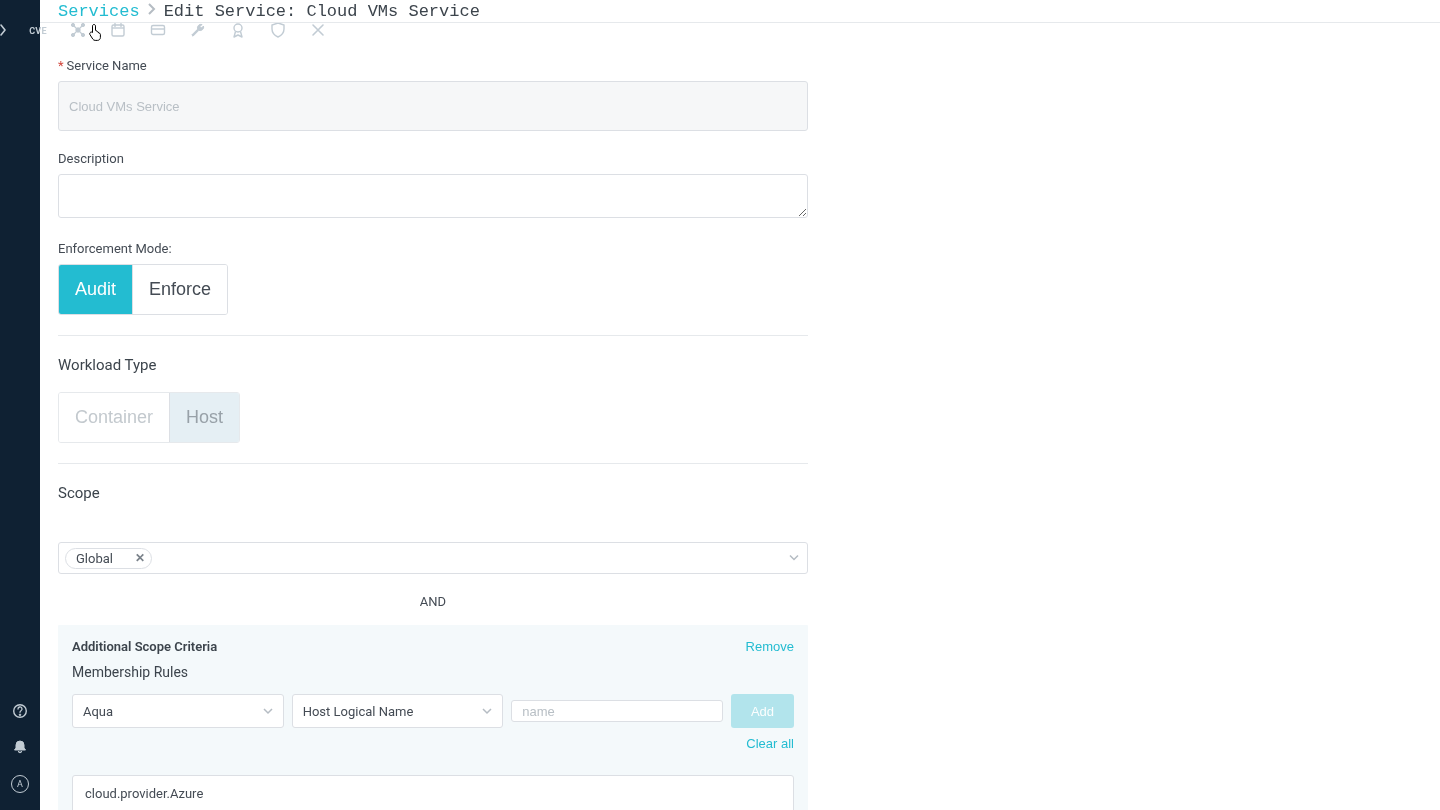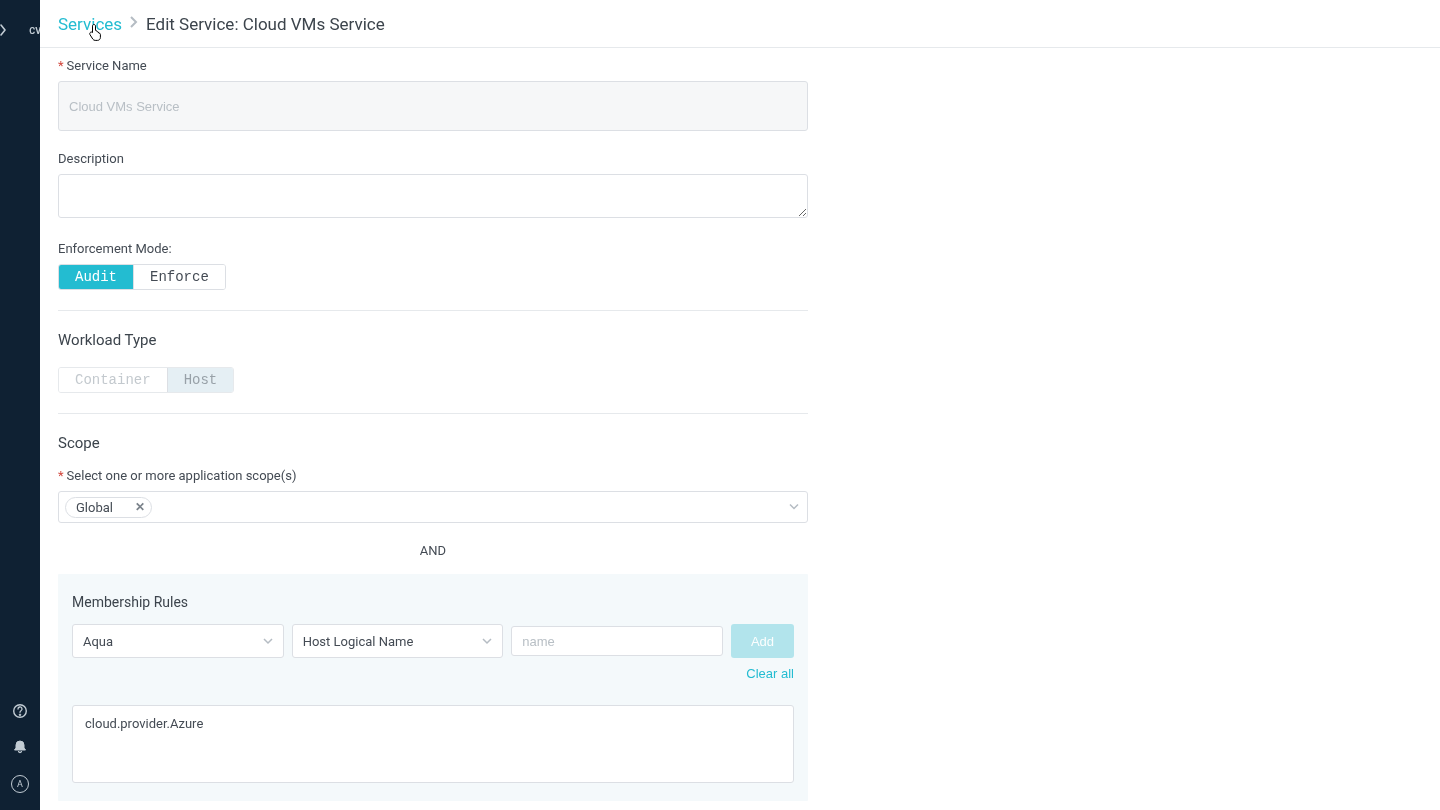--- a/index.html
+++ b/index.html
@@ -53,25 +53,26 @@
   .side-item .cve-text{font-size:9px;font-weight:700;letter-spacing:0.3px;color:var(--sidebar-icon);}
   .side-item .avatar{
     width:18px;height:18px;border:1px solid var(--sidebar-icon);border-radius:50%;
     display:flex;align-items:center;justify-content:center;font-size:9px;color:var(--sidebar-icon);
   }
 
   
   .topbar{
     position:absolute;
     left:40px;right:0;top:0;
-    height:48px;
+    height:23px;
     border-bottom:1px solid var(--border-light);
     display:flex;align-items:center;
     padding-left:18px;
     background:#fff;
+    font-family:Liberation Mono, monospace;
   }
   .crumb-link{color:var(--accent);font-size:17px;font-weight:400;cursor:pointer;}
   .crumb-sep{margin:0 8px;color:#b5bcc3;}
   .crumb-sep svg{width:8px;height:12px;stroke:#b5bcc3;fill:none;stroke-width:2;}
   .crumb-current{color:#3c444c;font-size:17px;font-weight:400;}
 
   
   .main{
     position:absolute;
     left:40px;top:40px;right:0;bottom:0;
@@ -103,26 +104,25 @@
     border-radius:3px;
     padding:6px 10px;
     font-size:13px;
     resize:vertical;
   }
 
   .field-block{margin-bottom:20px;}
 
   .toggle-group{display:inline-flex;border:1px solid var(--border);border-radius:3px;overflow:hidden;}
   .toggle-btn{
-    height:24px;min-width:60px;padding:0 16px;
+    height:49px;min-width:60px;padding:0 16px;
     display:flex;align-items:center;justify-content:center;
     background:#fff;color:var(--text);
-    font-size:14px;cursor:pointer;
+    font-size:18px;cursor:pointer;
     border:none;
-    font-family:Liberation Mono, monospace;
   }
   .toggle-btn + .toggle-btn{border-left:1px solid var(--border);}
   .toggle-btn.active{background:var(--accent);color:#fff;}
   .toggle-group.disabled{border-color:var(--border-light);}
   .toggle-group.disabled .toggle-btn{color:#c3c9ce;cursor:default;}
   .toggle-group.disabled .toggle-btn.active{background:#e5eff4;color:#98a1a8;}
 
   .inline-label{font-size:13px;color:var(--text);}
   .inline-value{margin-left:28px;font-size:13px;color:var(--text);}
 
@@ -169,21 +169,21 @@
   .sub-title{font-size:14px;color:#3c444c;margin:6px 0 14px 0;}
 
   .rule-row{display:flex;gap:8px;align-items:center;margin-bottom:8px;}
   .select{
     flex:1;height:34px;
     border:1px solid var(--border);border-radius:3px;background:#fff;
     display:flex;align-items:center;justify-content:space-between;
     padding:0 10px;font-size:13px;color:var(--text);cursor:pointer;gap:33px;
   }
   .select .chev svg{width:10px;height:10px;stroke:#b5bcc3;fill:none;stroke-width:1.5;}
-  .rule-row .text-input{flex:1;height:30px;}
+  .rule-row .text-input{flex:1;height:22px;}
   .add-btn{
     height:34px;padding:0 20px;
     border:none;border-radius:3px;
     background:var(--accent-soft);color:#fff;font-size:13px;
     cursor:pointer;opacity:.8;
   }
   .clear-row{text-align:right;margin-bottom:24px;}
 
   .expr-box{
     background:#fff;border:1px solid var(--border);border-radius:3px;
@@ -386,42 +386,43 @@
     <div class="section-title">Workload Type</div>
     <div class="field-block">
       <div class="toggle-group disabled">
         <button class="toggle-btn">Container</button>
         <button class="toggle-btn active">Host</button>
       </div>
     </div>
 
     <div class="divider"></div>
 
-    <div class="section-title" style="margin-bottom:16px;">Scope</div>
+    <div class="section-title" style="margin-bottom:40px;">Scope</div>
 
     <div class="field-block">
-      <label class="field-label">
-        <span class="req">*</span><span>Select one or more application scope(s)</span>
-      </label>
       <div class="tag-select">
         <span class="tag">
           <span>Global</span>
           <span class="x">✕</span>
         </span>
         <span class="chev">
           <svg viewBox="0 0 10 10">
               <path d="M1 3l4 4 4-4"></path>
             </svg>
         </span>
       </div>
     </div>
 
     <div class="and-sep">AND</div>
 
     <div class="criteria-panel">
+      <div class="criteria-head">
+        <span class="criteria-title">Additional Scope Criteria</span>
+        <button class="link-btn">Remove</button>
+      </div>
 
       <div class="sub-title">Membership Rules</div>
 
       <div class="rule-row">
         <div class="select" style="max-width:215px;">
           <span>Aqua</span>
           <span class="chev"><svg viewBox="0 0 10 10">
                 <path d="M1 3l4 4 4-4"></path>
               </svg></span>
         </div>

